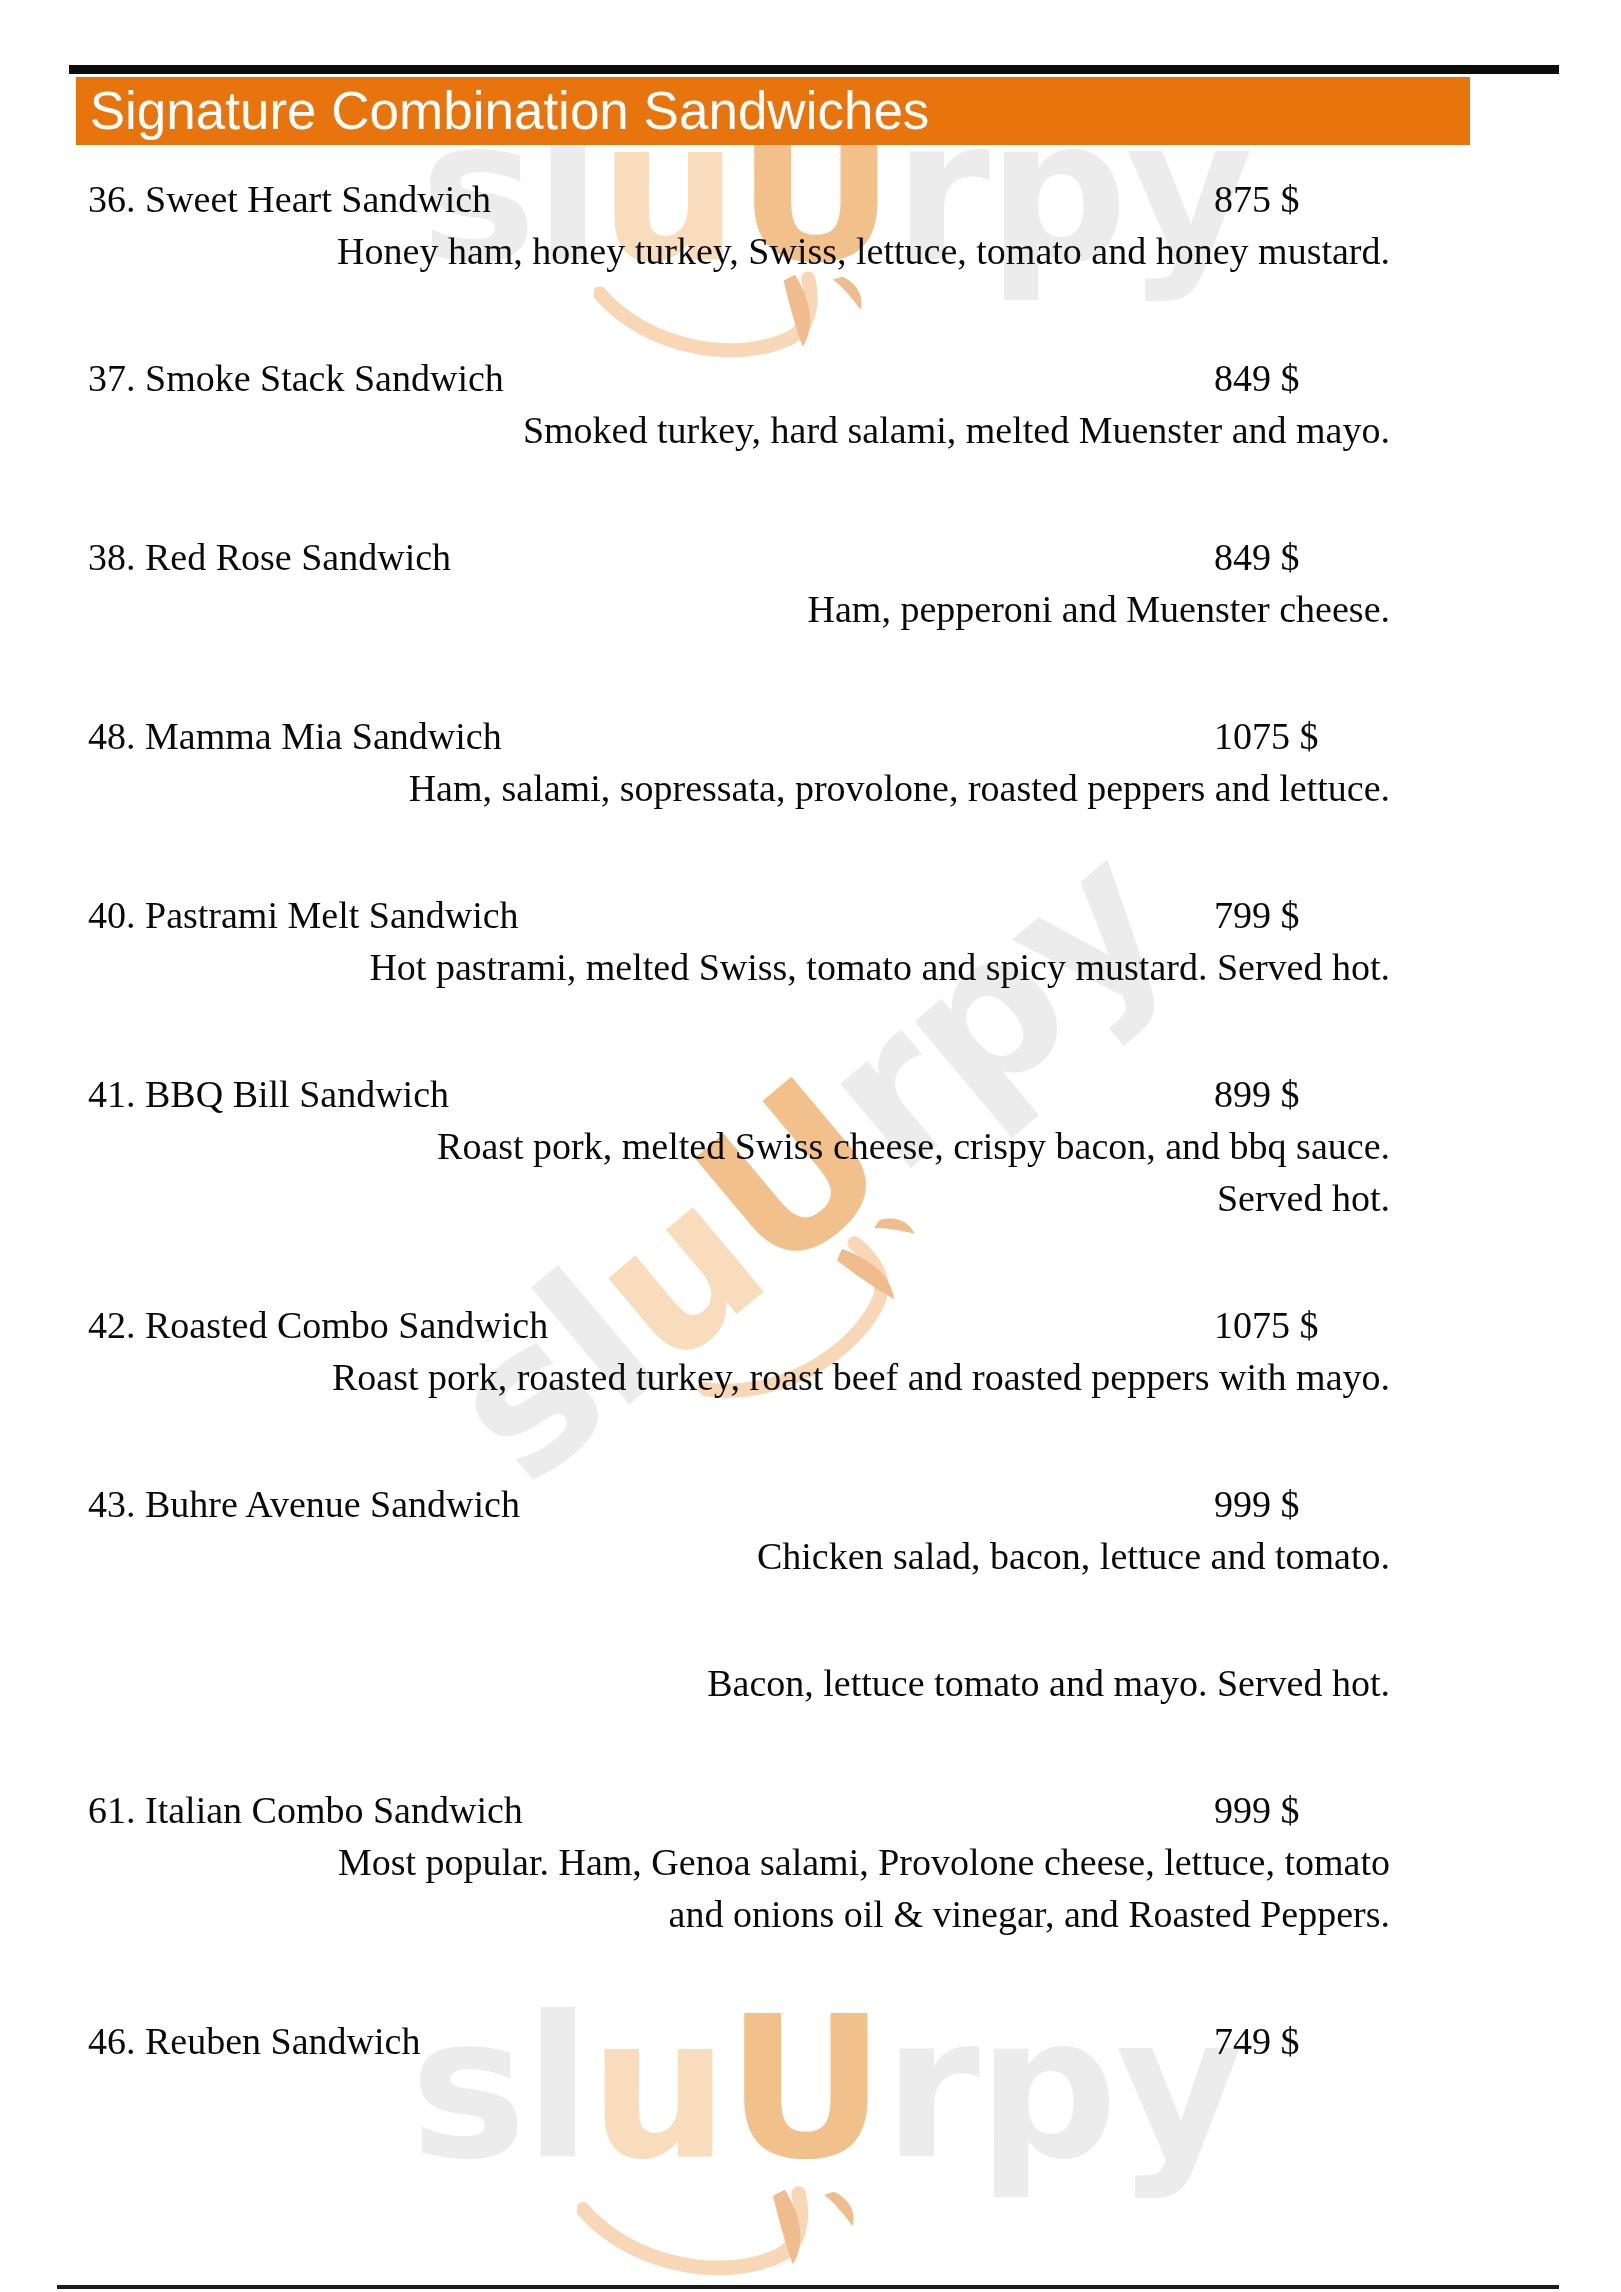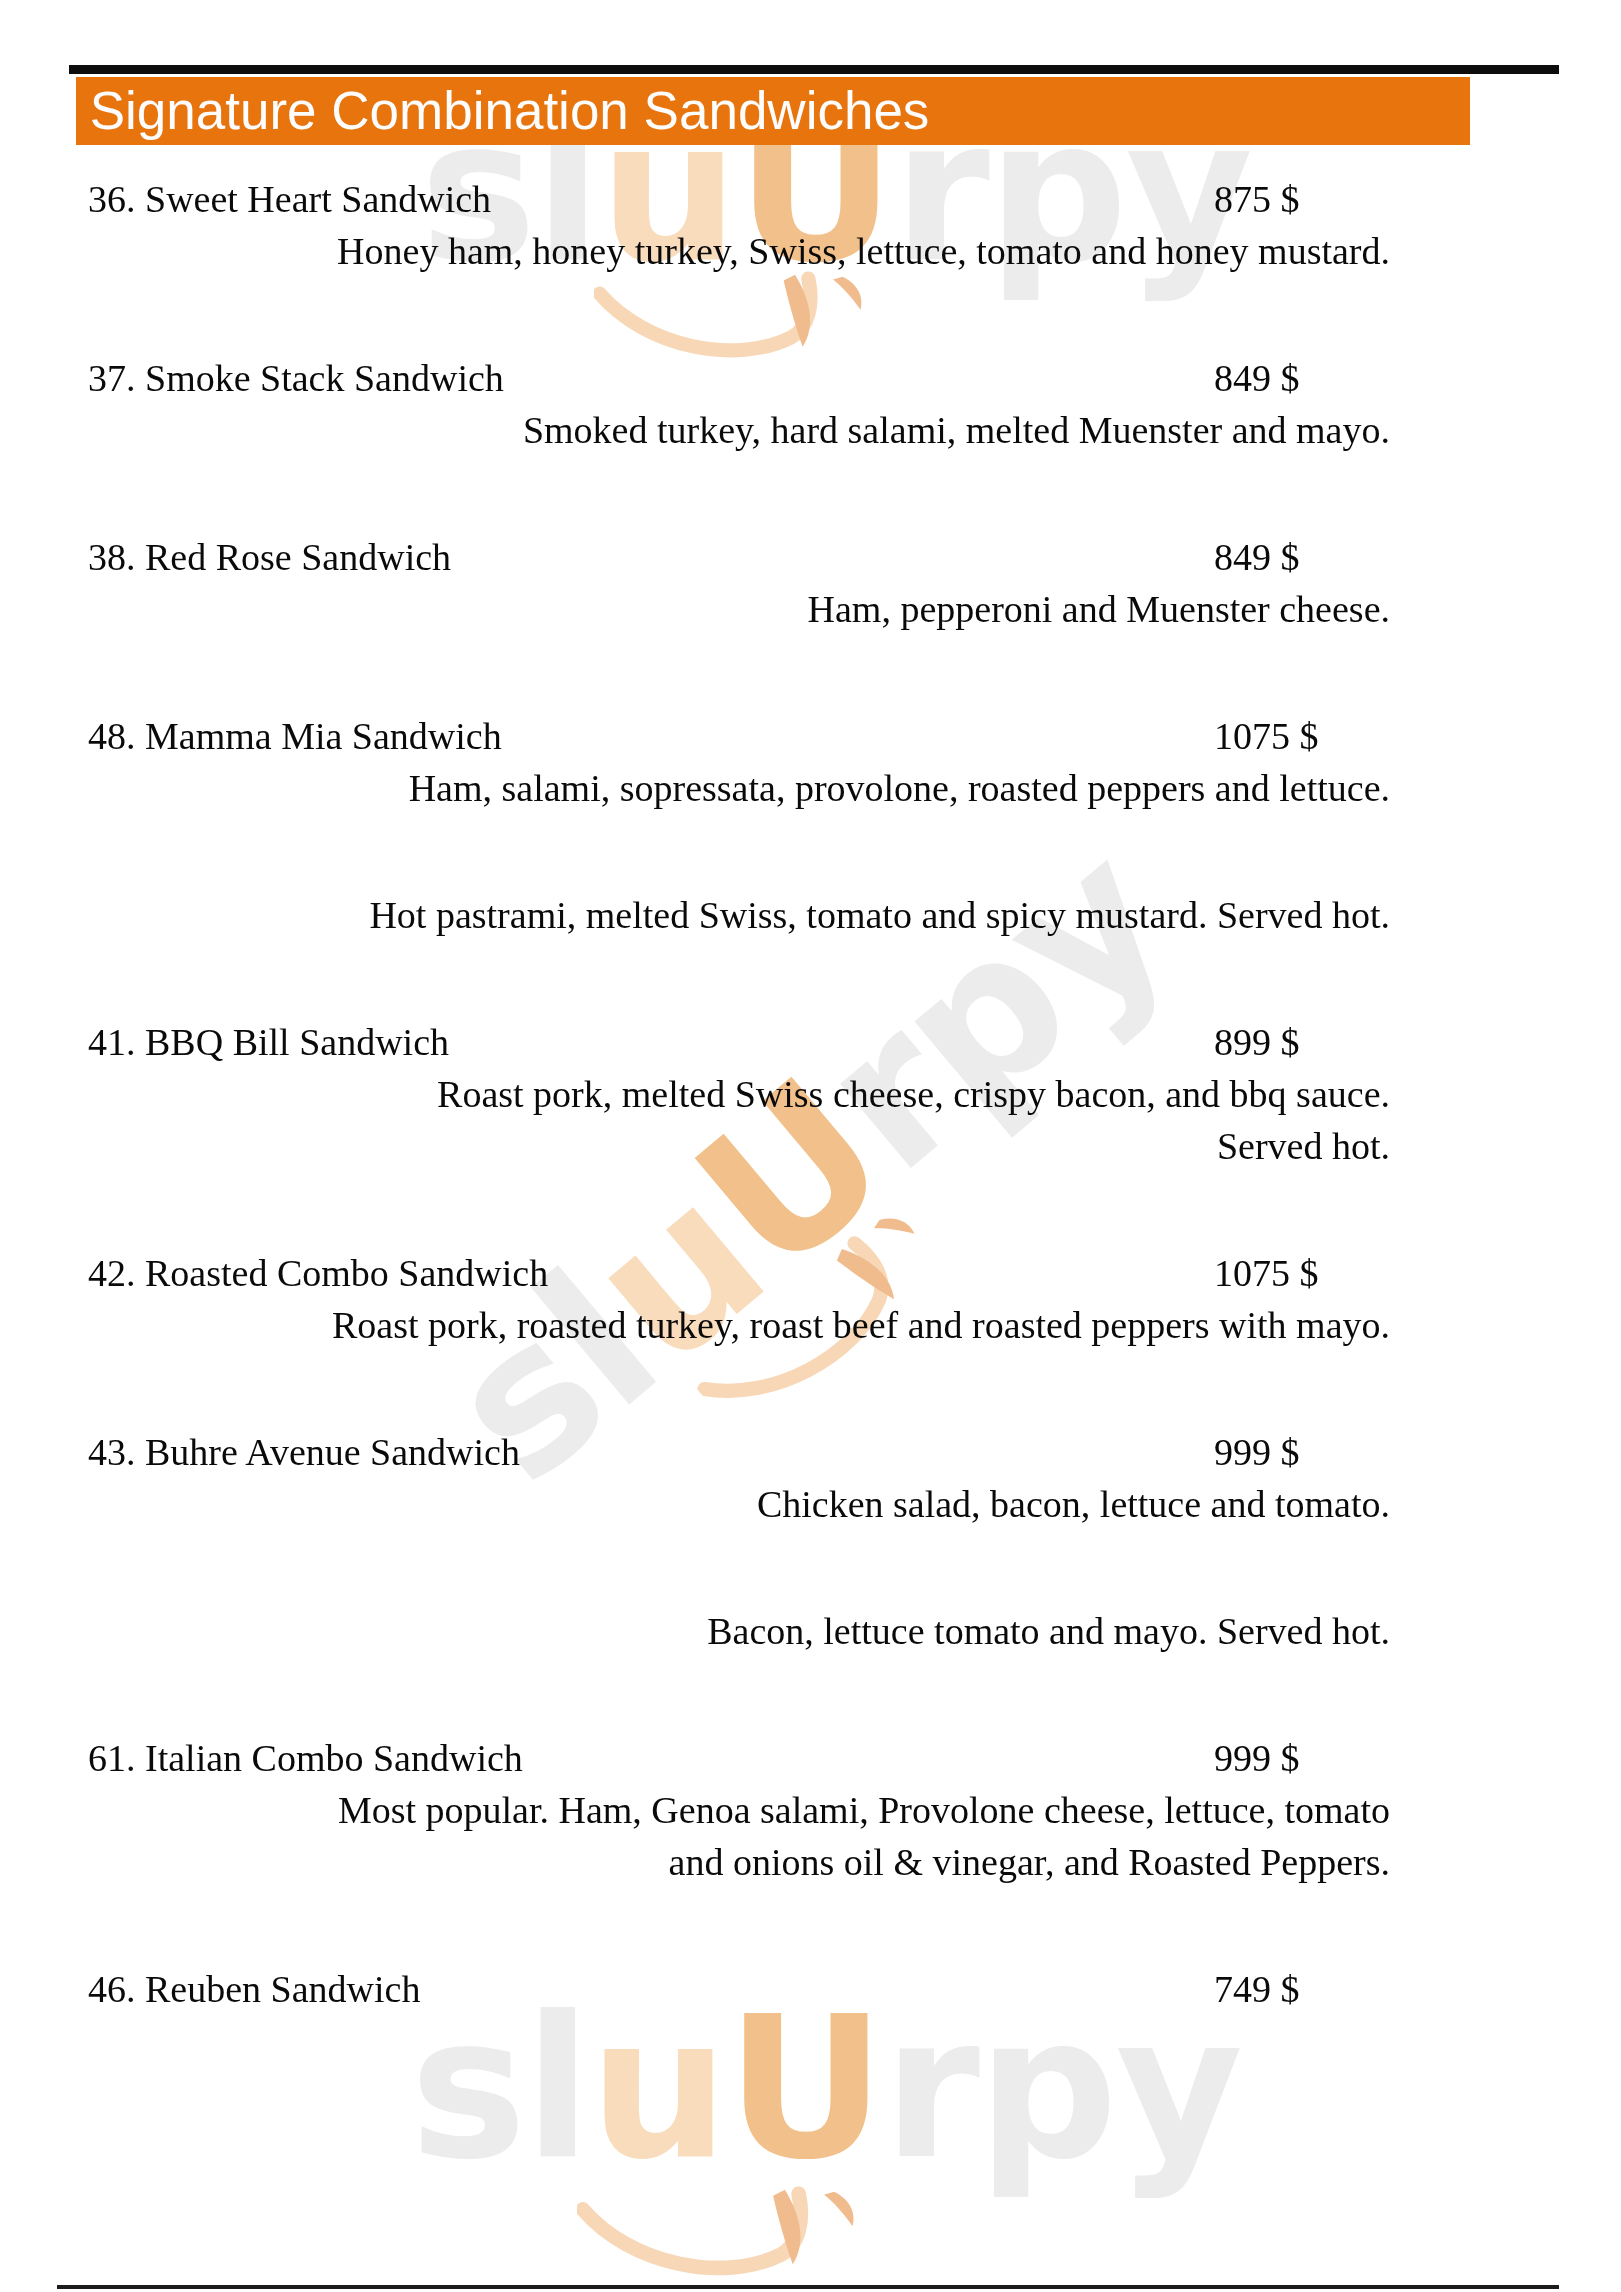--- a/index.html
+++ b/index.html
@@ -113,20 +113,24 @@
 
     <section class="item">
       <div class="row">
         <span class="t">48. Mamma Mia Sandwich</span>
         <span class="p">1075 $</span>
       </div>
       <div class="d">Ham, salami, sopressata, provolone, roasted peppers and lettuce.</div>
     </section>
 
     <section class="item">
+      <div class="row">
+        <span class="t">40. Pastrami Melt Sandwich</span>
+        <span class="p">799 $</span>
+      </div>
       <div class="d">Hot pastrami, melted Swiss, tomato and spicy mustard. Served hot.</div>
     </section>
 
     <section class="item">
       <div class="row">
         <span class="t">41. BBQ Bill Sandwich</span>
         <span class="p">899 $</span>
       </div>
       <div class="d">Roast pork, melted Swiss cheese, crispy bacon, and bbq sauce.</div>
       <div class="d">Served hot.</div>

